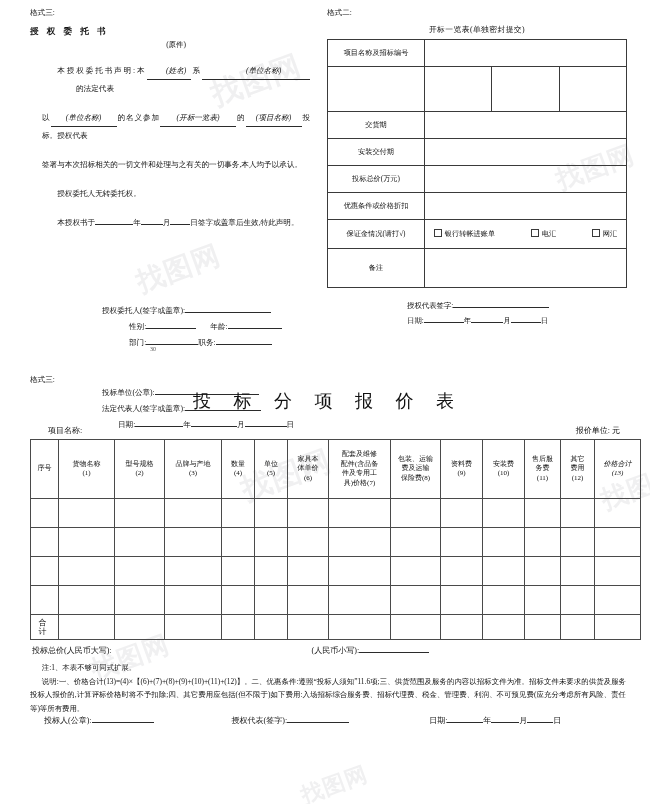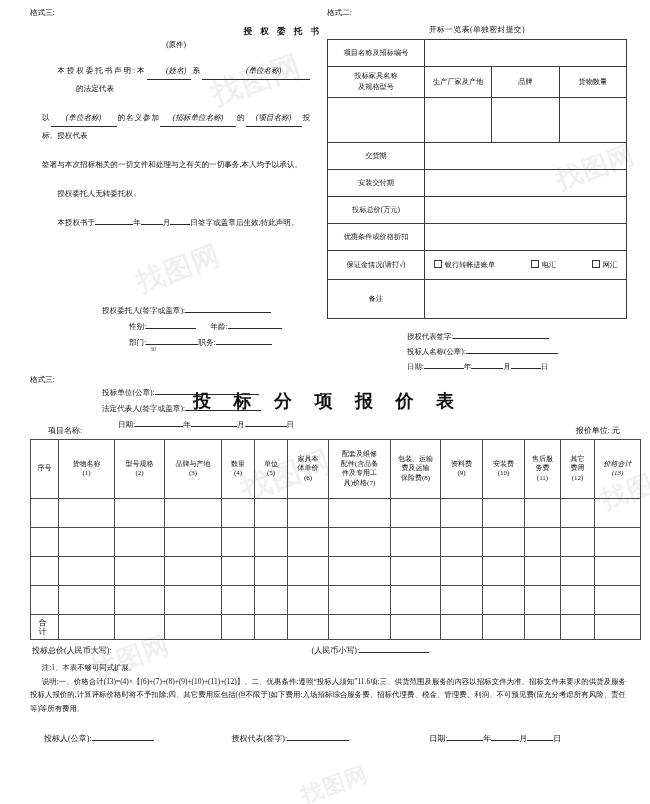--- a/index.html
+++ b/index.html
@@ -51,21 +51,21 @@
     height: 0.85em;
     vertical-align: baseline;
   }
 
   
   #doc-auth {
     left: 30px; top: 8px; width: 292px; height: 350px;
   }
   #doc-auth .fmt-label { font-size: 7.6px; }
   #doc-auth .title {
-    text-align: right;
+    text-align: left;
     font-size: 8.6px;
     letter-spacing: 3px;
     margin-top: 8px;
     font-weight: 600;
   }
   #doc-auth .subtitle {
     text-align: center;
     font-size: 7.4px;
     margin-top: 2px;
   }
@@ -115,21 +115,21 @@
   }
   .chkgroup { display: flex; justify-content: space-around; align-items: center; gap: 24px; }
   .chkitem { white-space: nowrap; }
 
   
   #doc-pricing { left: 30px; top: 375px; width: 596px; }
   #doc-pricing .fmt-label { font-size: 7.6px; }
   #doc-pricing .big-title {
     text-align: center;
     font-size: 18px;
-    font-weight: bold;
+    font-weight: normal;
     letter-spacing: 9px;
     margin-top: 4px;
     margin-bottom: 12px;
     font-family: "Liberation Serif", serif;
   }
   #doc-pricing .meta {
     display: flex;
     justify-content: space-between;
     font-size: 8px;
     margin: 0 6px 3px 18px;
@@ -166,21 +166,21 @@
     font-size: 7.4px;
     line-height: 13.5px;
     margin-top: 5px;
     text-align: justify;
   }
   .notes p { margin: 0; }
   .notes .ind { text-indent: 1.6em; }
   .footer-sign {
     display: flex;
     font-size: 8px;
-    margin-top: 18px;
+    margin-top: 0;
     padding-left: 14px;
   }
   .footer-sign > div { white-space: nowrap; }
   .fs-gap1 { margin-left: 78px; }
   .fs-gap2 { margin-left: 80px; }
 </style>
 </head>
 <body>
 
 <div class="page">
@@ -195,21 +195,21 @@
 
   <div class="blk" id="doc-auth">
     <div class="fmt-label">格式三:</div>
     <div class="title">授 权 委 托 书</div>
     <div class="subtitle">(原件)</div>
 
     <div class="para">
       <p class="indent"><span>本授权委托书声明:本</span><span class="ul" style="width:44px">(姓名)</span><span>系</span><span class="ul" style="width:108px">(单位名称)</span><span style="margin-left:34px">的法定代表</span></p>
 
 
-      <p><span>以</span><span class="ul" style="width:66px">(单位名称)</span><span>的名义参加</span><span class="ul" style="width:76px">(招标单位名称)</span><span>的</span><span class="ul" style="width:56px">(项目名称)</span><span>投标。授权代表</span></p>
+      <p><span>以</span><span class="ul" style="width:66px">(单位名称)</span><span>的名义参加</span><span class="ul" style="width:76px">(开标一览表)</span><span>的</span><span class="ul" style="width:56px">(项目名称)</span><span>投标。授权代表</span></p>
 
       <p>签署与本次招标相关的一切文件和处理与之有关的一切事务,本人均予以承认。</p>
 
       <p class="indent">授权委托人无转委托权。</p>
 
       <p class="indent"><span>本授权书于</span><span class="blank" style="width:38px"></span><span>年</span><span class="blank" style="width:22px"></span><span>月</span><span class="blank" style="width:20px"></span><span>日签字或盖章后生效,特此声明。</span></p>
     </div>
 
     <div class="sig-block" style="margin-top:72px; padding-left:72px;">
       <div class="sig-row"><span>授权委托人(签字或盖章):</span><span class="blank" style="width:86px"></span></div>
@@ -228,27 +228,20 @@
 
   <div class="blk" id="doc-bidlist">
     <div class="fmt-label">格式二:</div>
     <div class="title">开标一览表(单独密封提交)</div>
 
     <table class="grid">
       <tbody>
         <tr>
           <td class="lbl">项目名称及招标编号</td>
           <td colspan="3" style="height:22px"></td>
-        </tr>
-        <tr>
-          <td class="lbl" style="white-space:pre-line;height:26px">投标家具名称
-及规格型号</td>
-          <td style="width:88px">生产厂家及产地</td>
-          <td style="width:46px">品牌</td>
-          <td>货物数量</td>
         </tr>
         <tr>
           <td style="height:40px"></td>
           <td></td>
           <td></td>
           <td></td>
         </tr>
         <tr>
           <td class="lbl" style="height:22px">交货期</td>
           <td colspan="3"></td>
@@ -277,21 +270,20 @@
         </tr>
         <tr>
           <td class="lbl" style="height:34px">备注</td>
           <td colspan="3"></td>
         </tr>
       </tbody>
     </table>
 
     <div class="sig-block" style="margin-top:10px;padding-left:80px;font-size:7.4px;line-height:15px;">
       <div class="sig-row"><span>授权代表签字:</span><span class="blank" style="width:96px"></span></div>
-      <div class="sig-row"><span>投标人名称(公章):</span><span class="blank" style="width:92px"></span></div>
       <div class="sig-row"><span>日期:</span><span class="blank" style="width:40px"></span><span>年</span><span class="blank" style="width:32px"></span><span>月</span><span class="blank" style="width:30px"></span><span>日</span></div>
     </div>
   </div>
 
   <div class="blk" id="doc-pricing">
     <div class="fmt-label">格式三:</div>
     <div class="big-title">投 标 分 项 报 价 表</div>
     <div class="meta">
       <span>项目名称:</span>
       <span>报价单位: 元</span>

